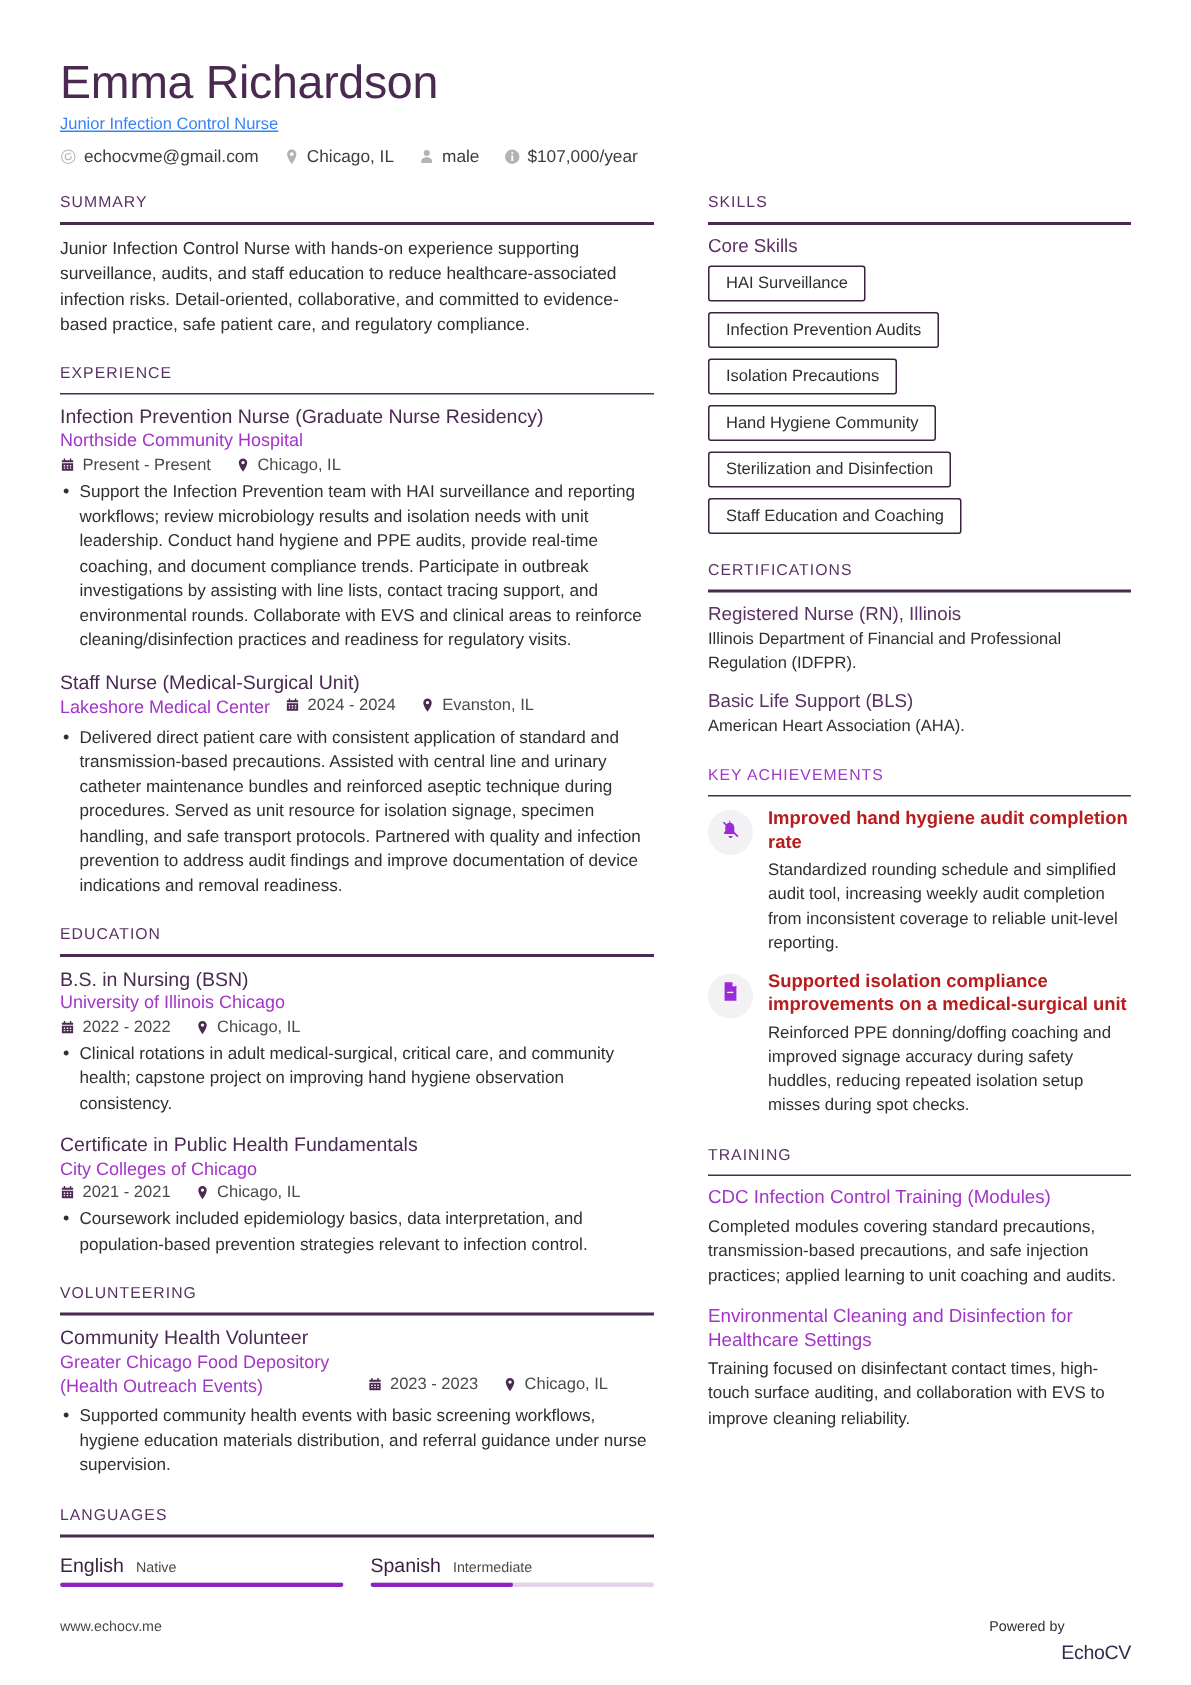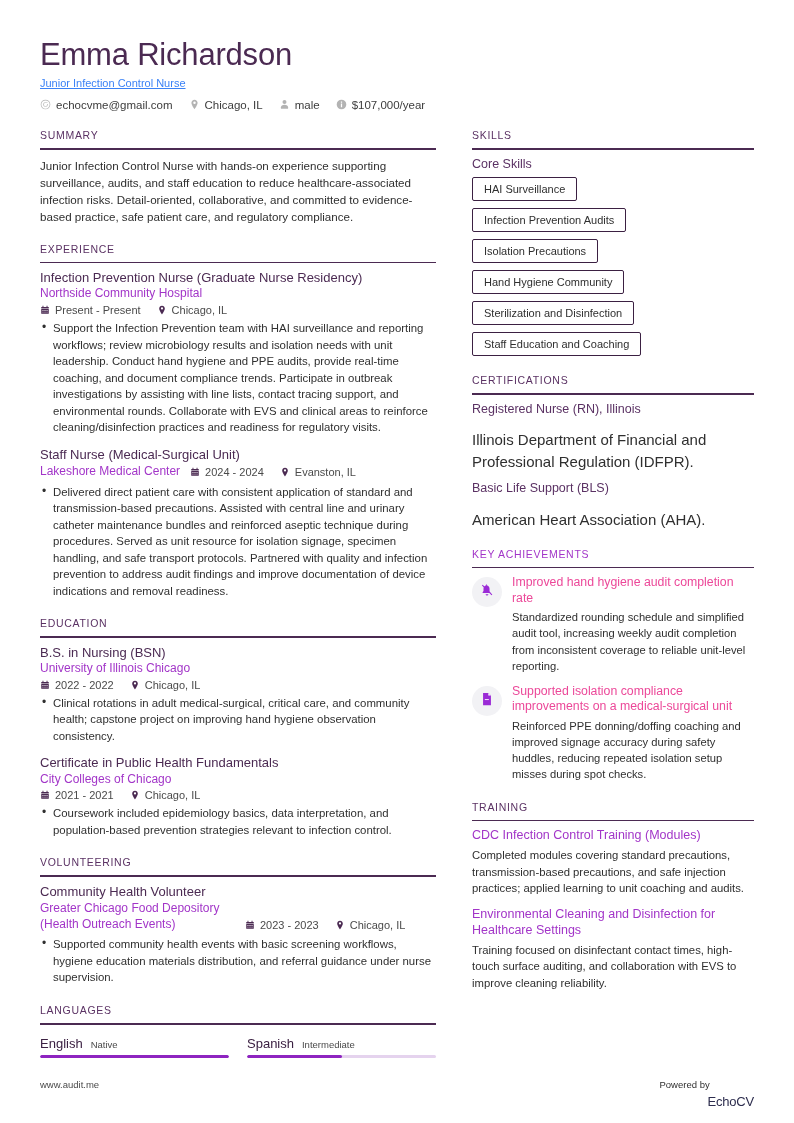--- a/index.html
+++ b/index.html
@@ -75,21 +75,21 @@
   
   .entry { margin-bottom: 11px; }
   .entry:last-child { margin-bottom: 2px; }
   .entry-title {
     font-size: 13px;
     color: #4b2a52;
     line-height: 1.25;
   }
   .entry-sub-row {
     display: flex;
-    align-items: center;
+    align-items: flex-start;
     flex-wrap: wrap;
     margin-top: 1px;
     column-gap: 16px;
     row-gap: 0;
     gap: 10px;
   }
   .entry-org {
     font-size: 12px;
     color: #a235c8;
     line-height: 1.3;
@@ -159,41 +159,41 @@
     font-size: 11px;
     color: #2f2f2f;
     line-height: 1.1;
     background: #fff;
   }
 
   
   .cert { margin-bottom: 9px; }
   .cert:last-child { margin-bottom: 0; }
   .cert-name { font-size: 12.5px; color: #5a3163; line-height: 1.25; }
-  .cert-issuer { font-size: 15px; color: #2f2f2f; line-height: 1.42; margin-top: 12px; }
+  .cert-issuer { font-size: 11px; color: #2f2f2f; line-height: 1.42; margin-top: 2px; }
 
   .train { margin-bottom: 11px; }
   .train:last-child { margin-bottom: 0; }
   .train-name { font-size: 12.5px; color: #a235c8; line-height: 1.27; }
   .train-desc { font-size: 11.3px; color: #2f2f2f; line-height: 1.45; margin-top: 3px; }
 
   
   .ach { display: flex; gap: 10px; margin-bottom: 10px; }
   .ach:last-child { margin-bottom: 0; }
   .ach-badge {
     flex: 0 0 30px;
     width: 30px; height: 30px;
     border-radius: 50%;
     background: #f2f2f5;
     display: flex; align-items: center; justify-content: center;
     margin-top: 2px;
   }
   .ach-badge svg { width: 14px; height: 14px; fill: #9b2bd6; }
   .ach-body { flex: 1 1 auto; }
-  .ach-title { font-size: 12.3px; color: #ec4899; line-height: 1.25; }
+  .ach-title { font-size: 12.3px; color: #b91c1c; line-height: 1.25; font-weight: bold; }
   .ach-desc { font-size: 11.2px; color: #2f2f2f; line-height: 1.45; margin-top: 3px; }
 
   
   .footer {
     position: absolute;
     left: 40px; right: 40px; bottom: 14px;
     display: flex;
     align-items: baseline;
     justify-content: space-between;
   }
@@ -525,20 +525,20 @@
             <div class="train-name">Environmental Cleaning and Disinfection for Healthcare Settings</div>
             <div class="train-desc">Training focused on disinfectant contact times, high-touch surface auditing, and collaboration with EVS to improve cleaning reliability.</div>
           </div>
         </div>
       </section>
 
     </div>
   </div>
 
   <div class="footer">
-    <div class="footer-left">www.audit.me</div>
+    <div class="footer-left">www.echocv.me</div>
     <div class="footer-right">
       <span>Powered by</span>
       <span class="brand">EchoCV</span>
     </div>
   </div>
 
 </div>
 
 </body></html>

